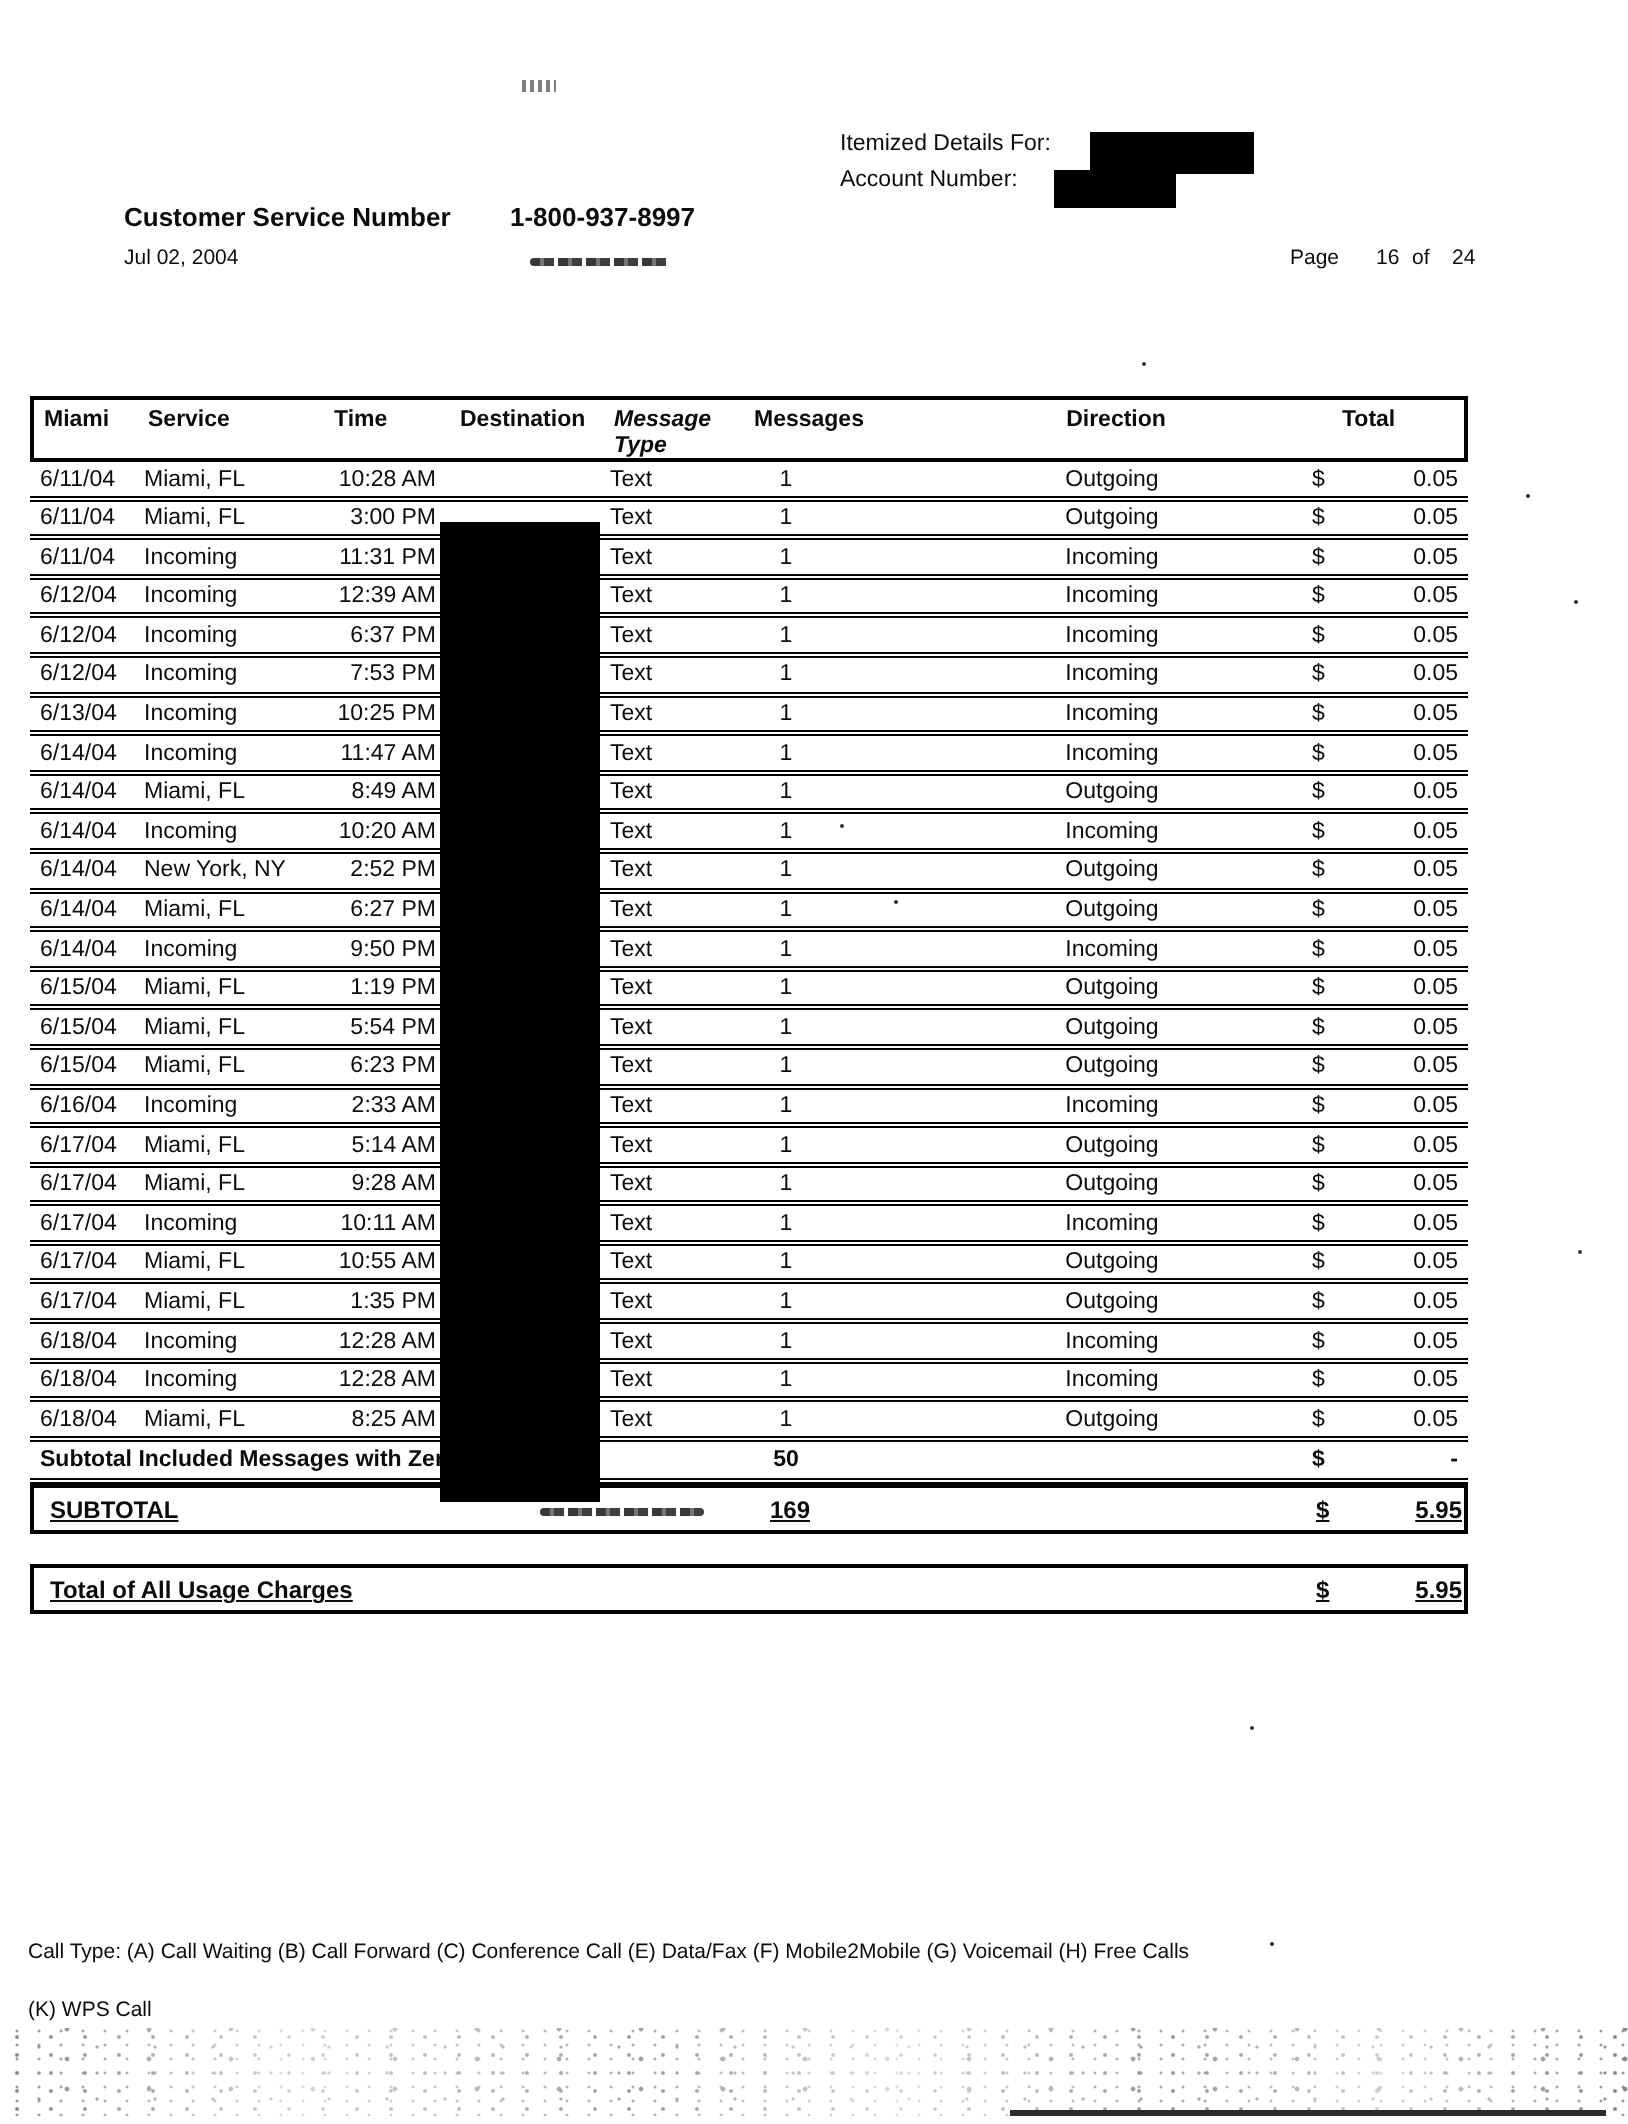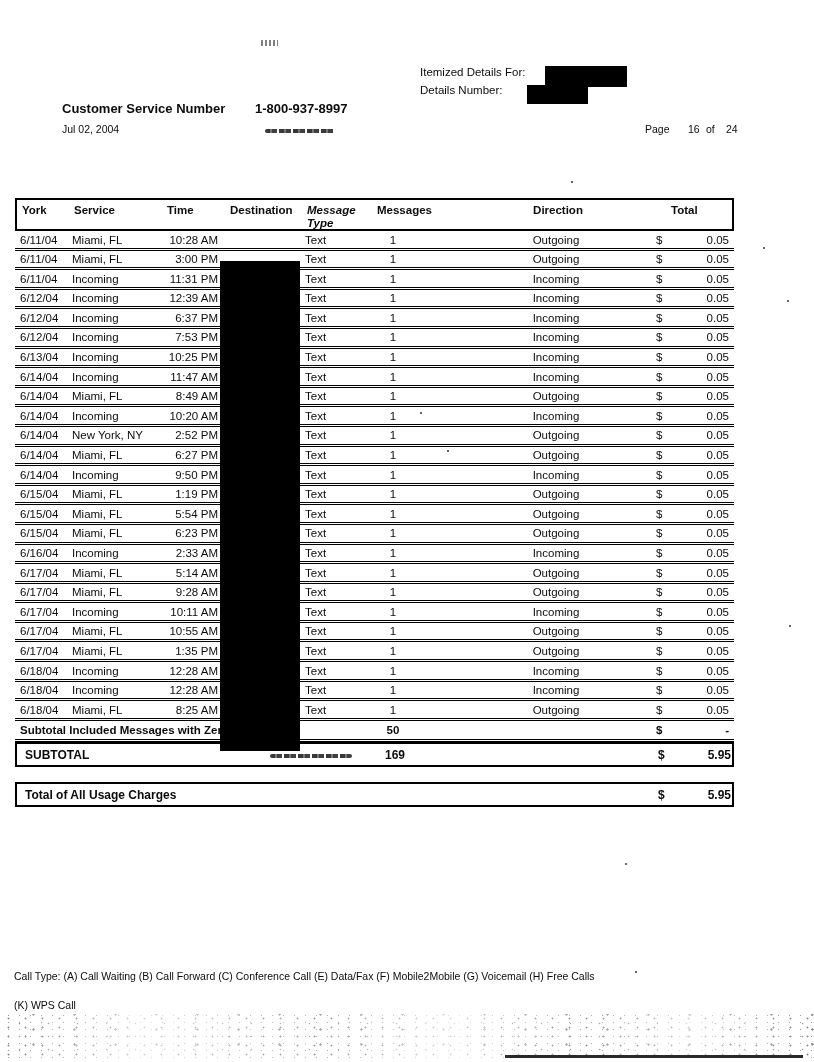--- a/index.html
+++ b/index.html
@@ -31,21 +31,21 @@
   .c-msgtype{left:290px}
   .c-messages{left:348px;width:60px;text-align:center}
   .c-direction{left:476px;width:130px;text-align:center}
   .c-currency{left:641px}
   .c-amount{left:654px;width:60px;text-align:right}
   .sumrow{position:relative;height:21px;box-sizing:border-box;border-bottom:3px double #000;
     font-size:11.5px;font-weight:bold;}
   .sumrow .cell{position:absolute;top:3.5px;white-space:nowrap;}
   .box-row{border:2px solid #000;height:25px;box-sizing:border-box;position:relative;
     font-size:12px;font-weight:bold;}
-  .box-row .cell{position:absolute;top:4.5px;white-space:nowrap;}
+  .box-row .cell{position:absolute;top:4.5px;white-space:nowrap;text-decoration:underline;}
   .gap15{margin-top:15px;}
   .dest-redaction{position:absolute;left:205px;top:61px;width:80px;height:490px;background:#000;}
   
   .smudge-top{position:absolute;left:261px;top:40px;width:17px;height:6px;opacity:.75;
     background:repeating-linear-gradient(90deg,#555 0 2px,transparent 2px 4px);}
   .scribble{height:4px;border-radius:2px;opacity:.9;
     background:repeating-linear-gradient(90deg,#222 0 5px,#666 5px 7px,#2a2a2a 7px 12px,transparent 12px 14px);}
   .scribble-date{position:absolute;left:265px;top:129px;width:70px;}
   .scribble-subtotal{position:absolute;left:253px;top:10px;width:82px;}
   .speck{position:absolute;width:2px;height:2px;background:#333;border-radius:50%;}
@@ -63,37 +63,37 @@
 </style>
 </head>
 <body>
 
 <div>
 
   <div class="smudge-top"></div>
 
   <div class="abs hdr-label" style="left:420px;top:64px;">Itemized Details For:</div>
   <div class="redaction" style="left:545px;top:66px;width:82px;height:21px;"></div>
-  <div class="abs hdr-label" style="left:420px;top:82px;">Details Number:</div>
+  <div class="abs hdr-label" style="left:420px;top:82px;">Account Number:</div>
   <div class="redaction" style="left:527px;top:85px;width:61px;height:19px;"></div>
 
   <div class="abs cs-label" style="left:62px;top:101px;">Customer Service Number</div>
   <div class="abs cs-label" style="left:255px;top:101px;">1-800-937-8997</div>
   <div class="abs small-text" style="left:62px;top:123px;">Jul 02, 2004</div>
   <div class="scribble scribble-date"></div>
 
   <div class="abs small-text" style="left:645px;top:123px;">Page</div>
   <div class="abs small-text" style="left:688px;top:123px;">16</div>
   <div class="abs small-text" style="left:706px;top:123px;">of</div>
   <div class="abs small-text" style="left:726px;top:123px;">24</div>
 
   <div class="tbl">
 
     <div class="head-box">
-      <span class="h-date">York</span>
+      <span class="h-date">Miami</span>
       <span class="h-service">Service</span>
       <span class="h-time">Time</span>
       <span class="h-dest">Destination</span>
       <span class="h-msgtype">Message Type</span>
       <span class="h-messages">Messages</span>
       <span class="h-direction">Direction</span>
       <span class="h-total">Total</span>
     </div>
 
     <div>

